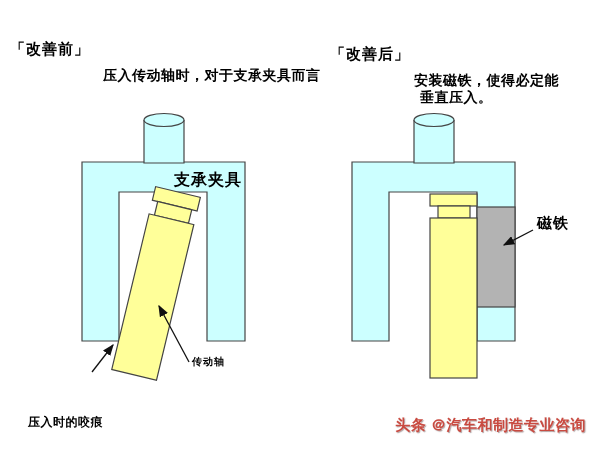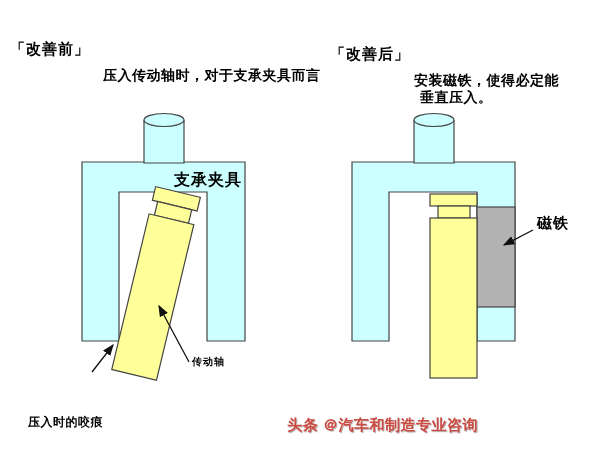--- a/index.html
+++ b/index.html
@@ -15,21 +15,21 @@
   .lbl{font-weight:bold;white-space:nowrap;}
   #fixture-label{left:174px;top:170px;font-size:16px;letter-spacing:1px;}
   #shaft-label{left:192px;top:355px;font-size:10px;letter-spacing:1px;}
   #bite-label{left:28px;top:371px;font-size:12px;letter-spacing:0.5px;margin-top:43px;}
   #magnet-label{left:537px;top:214px;font-size:15px;letter-spacing:1px;}
   #before-header{left:10px;top:40px;}
   #before-desc{left:103px;top:43px;}
   #after-header{left:330px;top:45px;}
   #after-desc{left:414px;top:48px;}
   #watermark{
-    left:0;top:416px;width:478px;text-align:right;
+    left:0;top:416px;width:586px;text-align:right;
     font-size:15px;font-weight:bold;letter-spacing:0.5px;
     color:#c94a40;
     text-shadow:-1px -1px 0 rgba(255,255,255,0.9),1px 1px 1px rgba(110,80,80,0.55);
     font-family:"Liberation Sans","DejaVu Sans",sans-serif;
   }
   svg{position:absolute;left:0;top:0;}
 </style>
 </head>
 <body>
 

